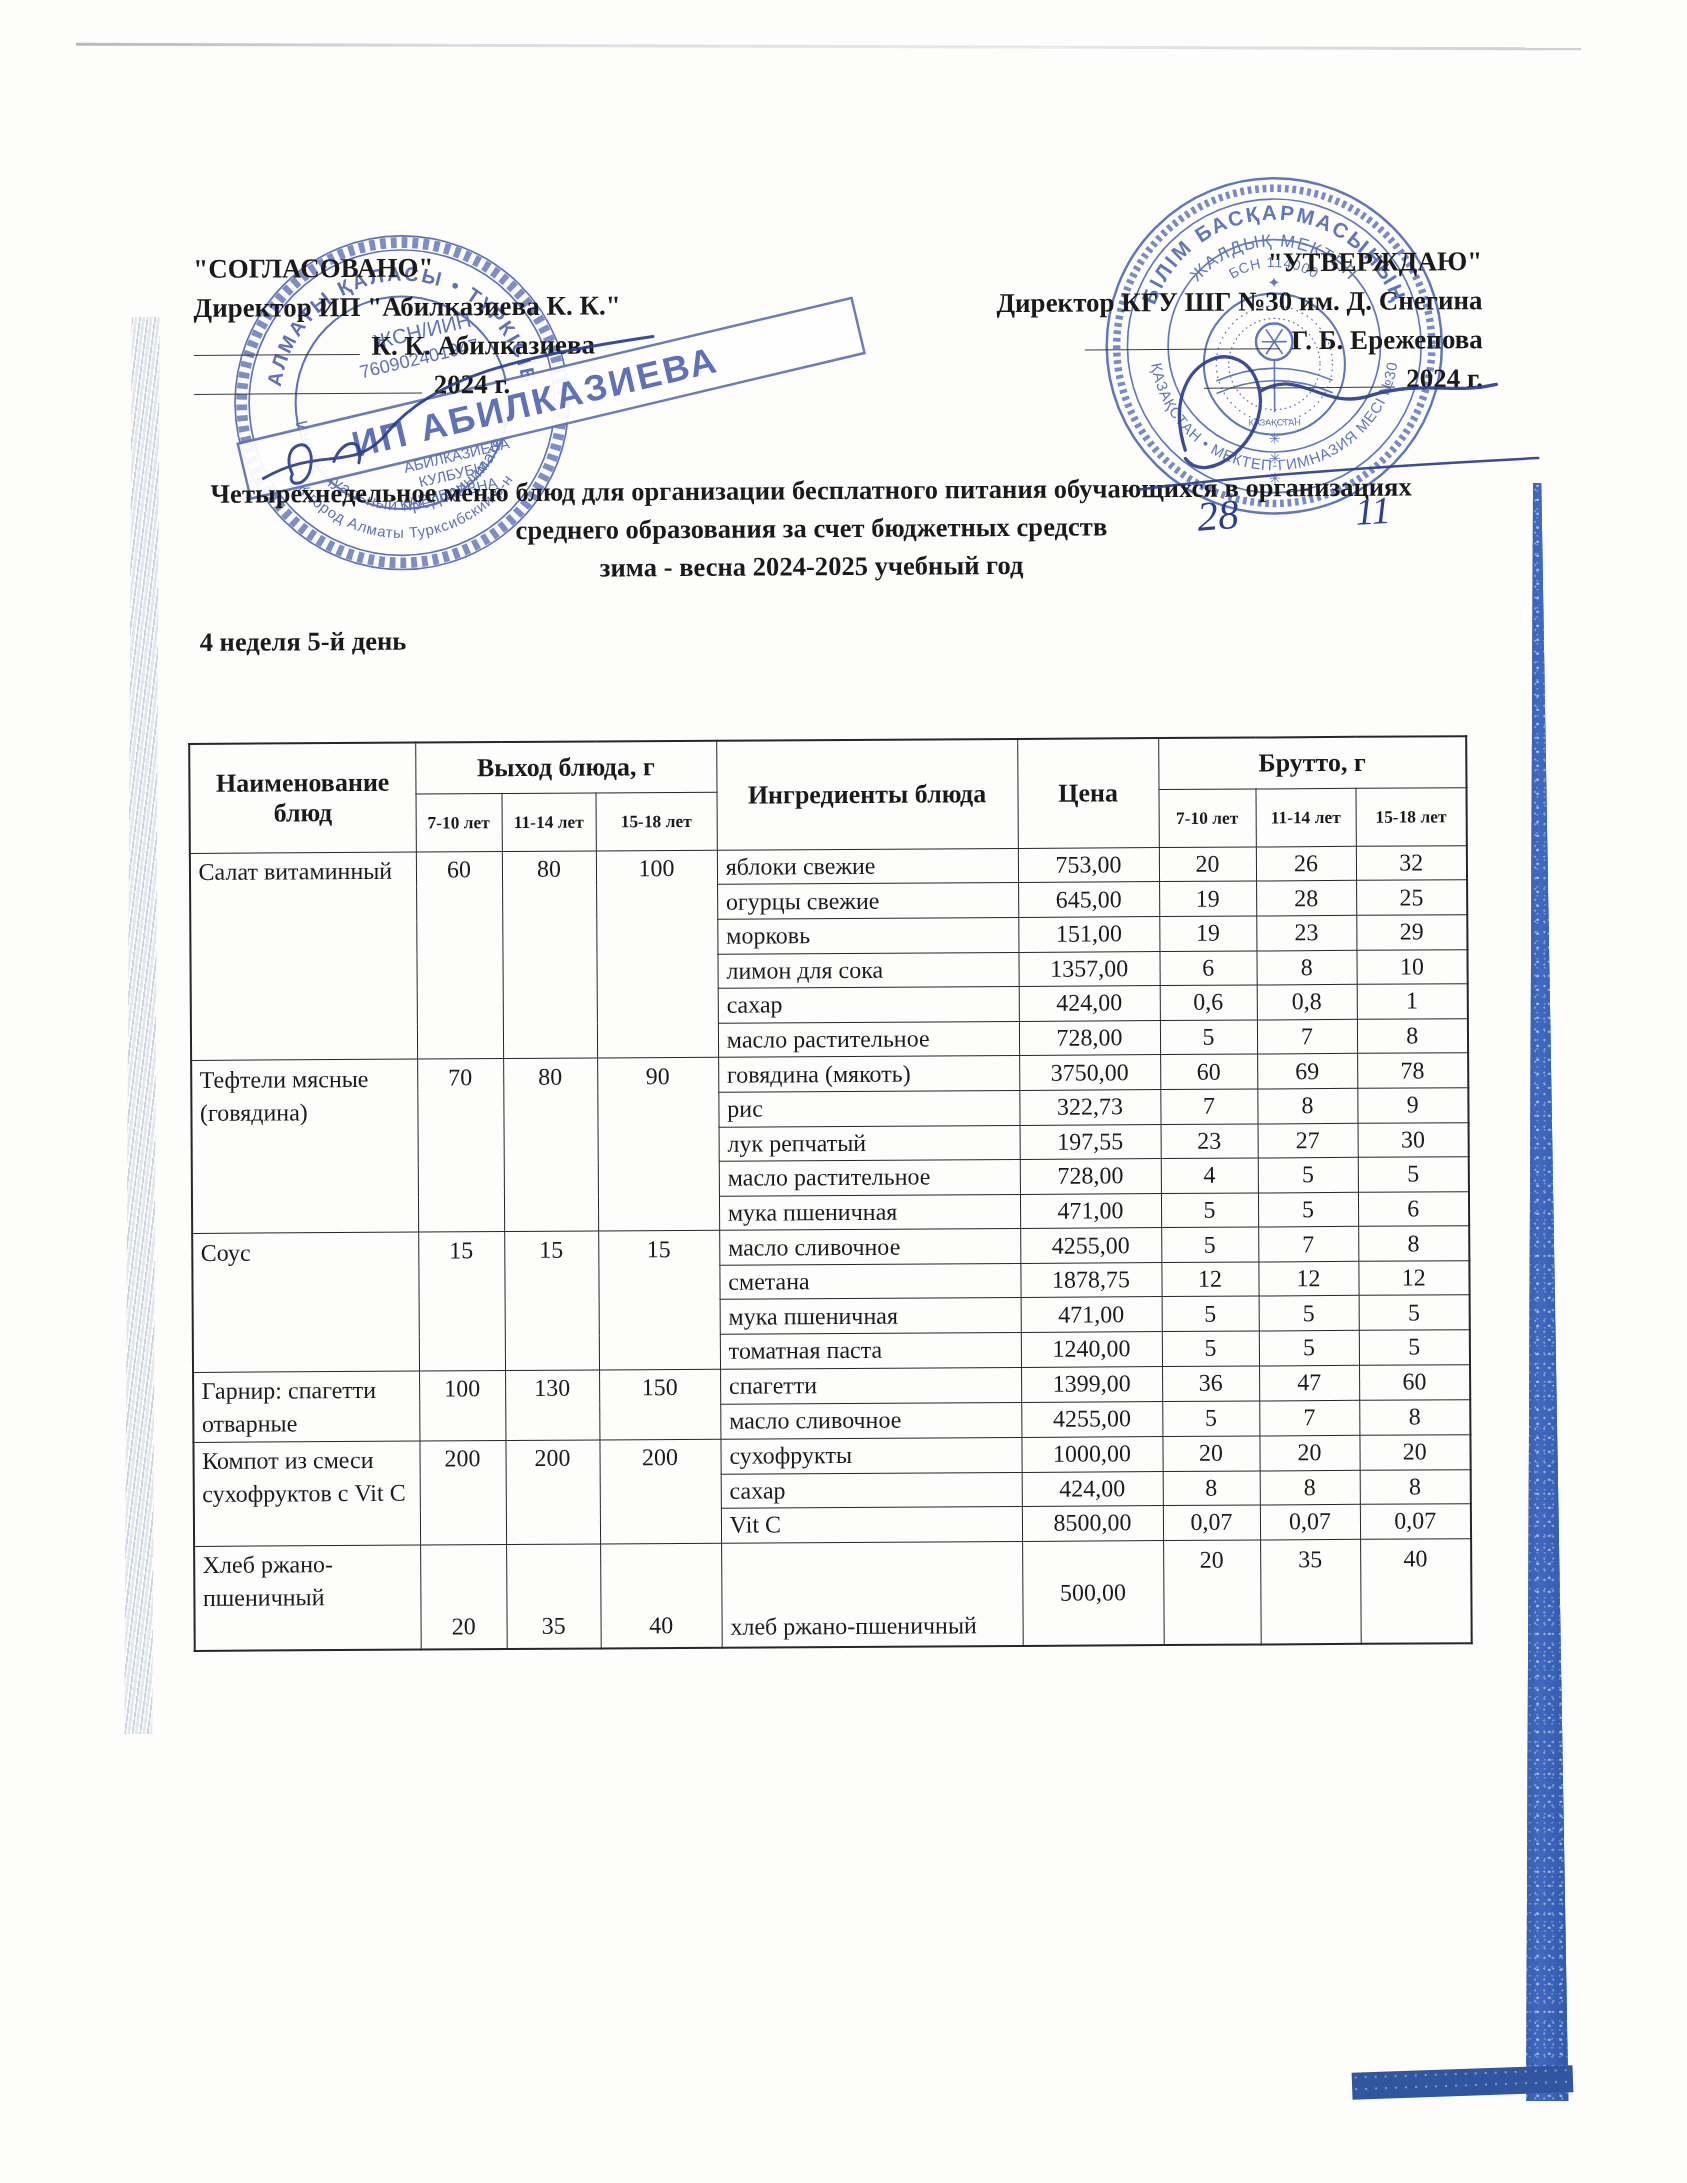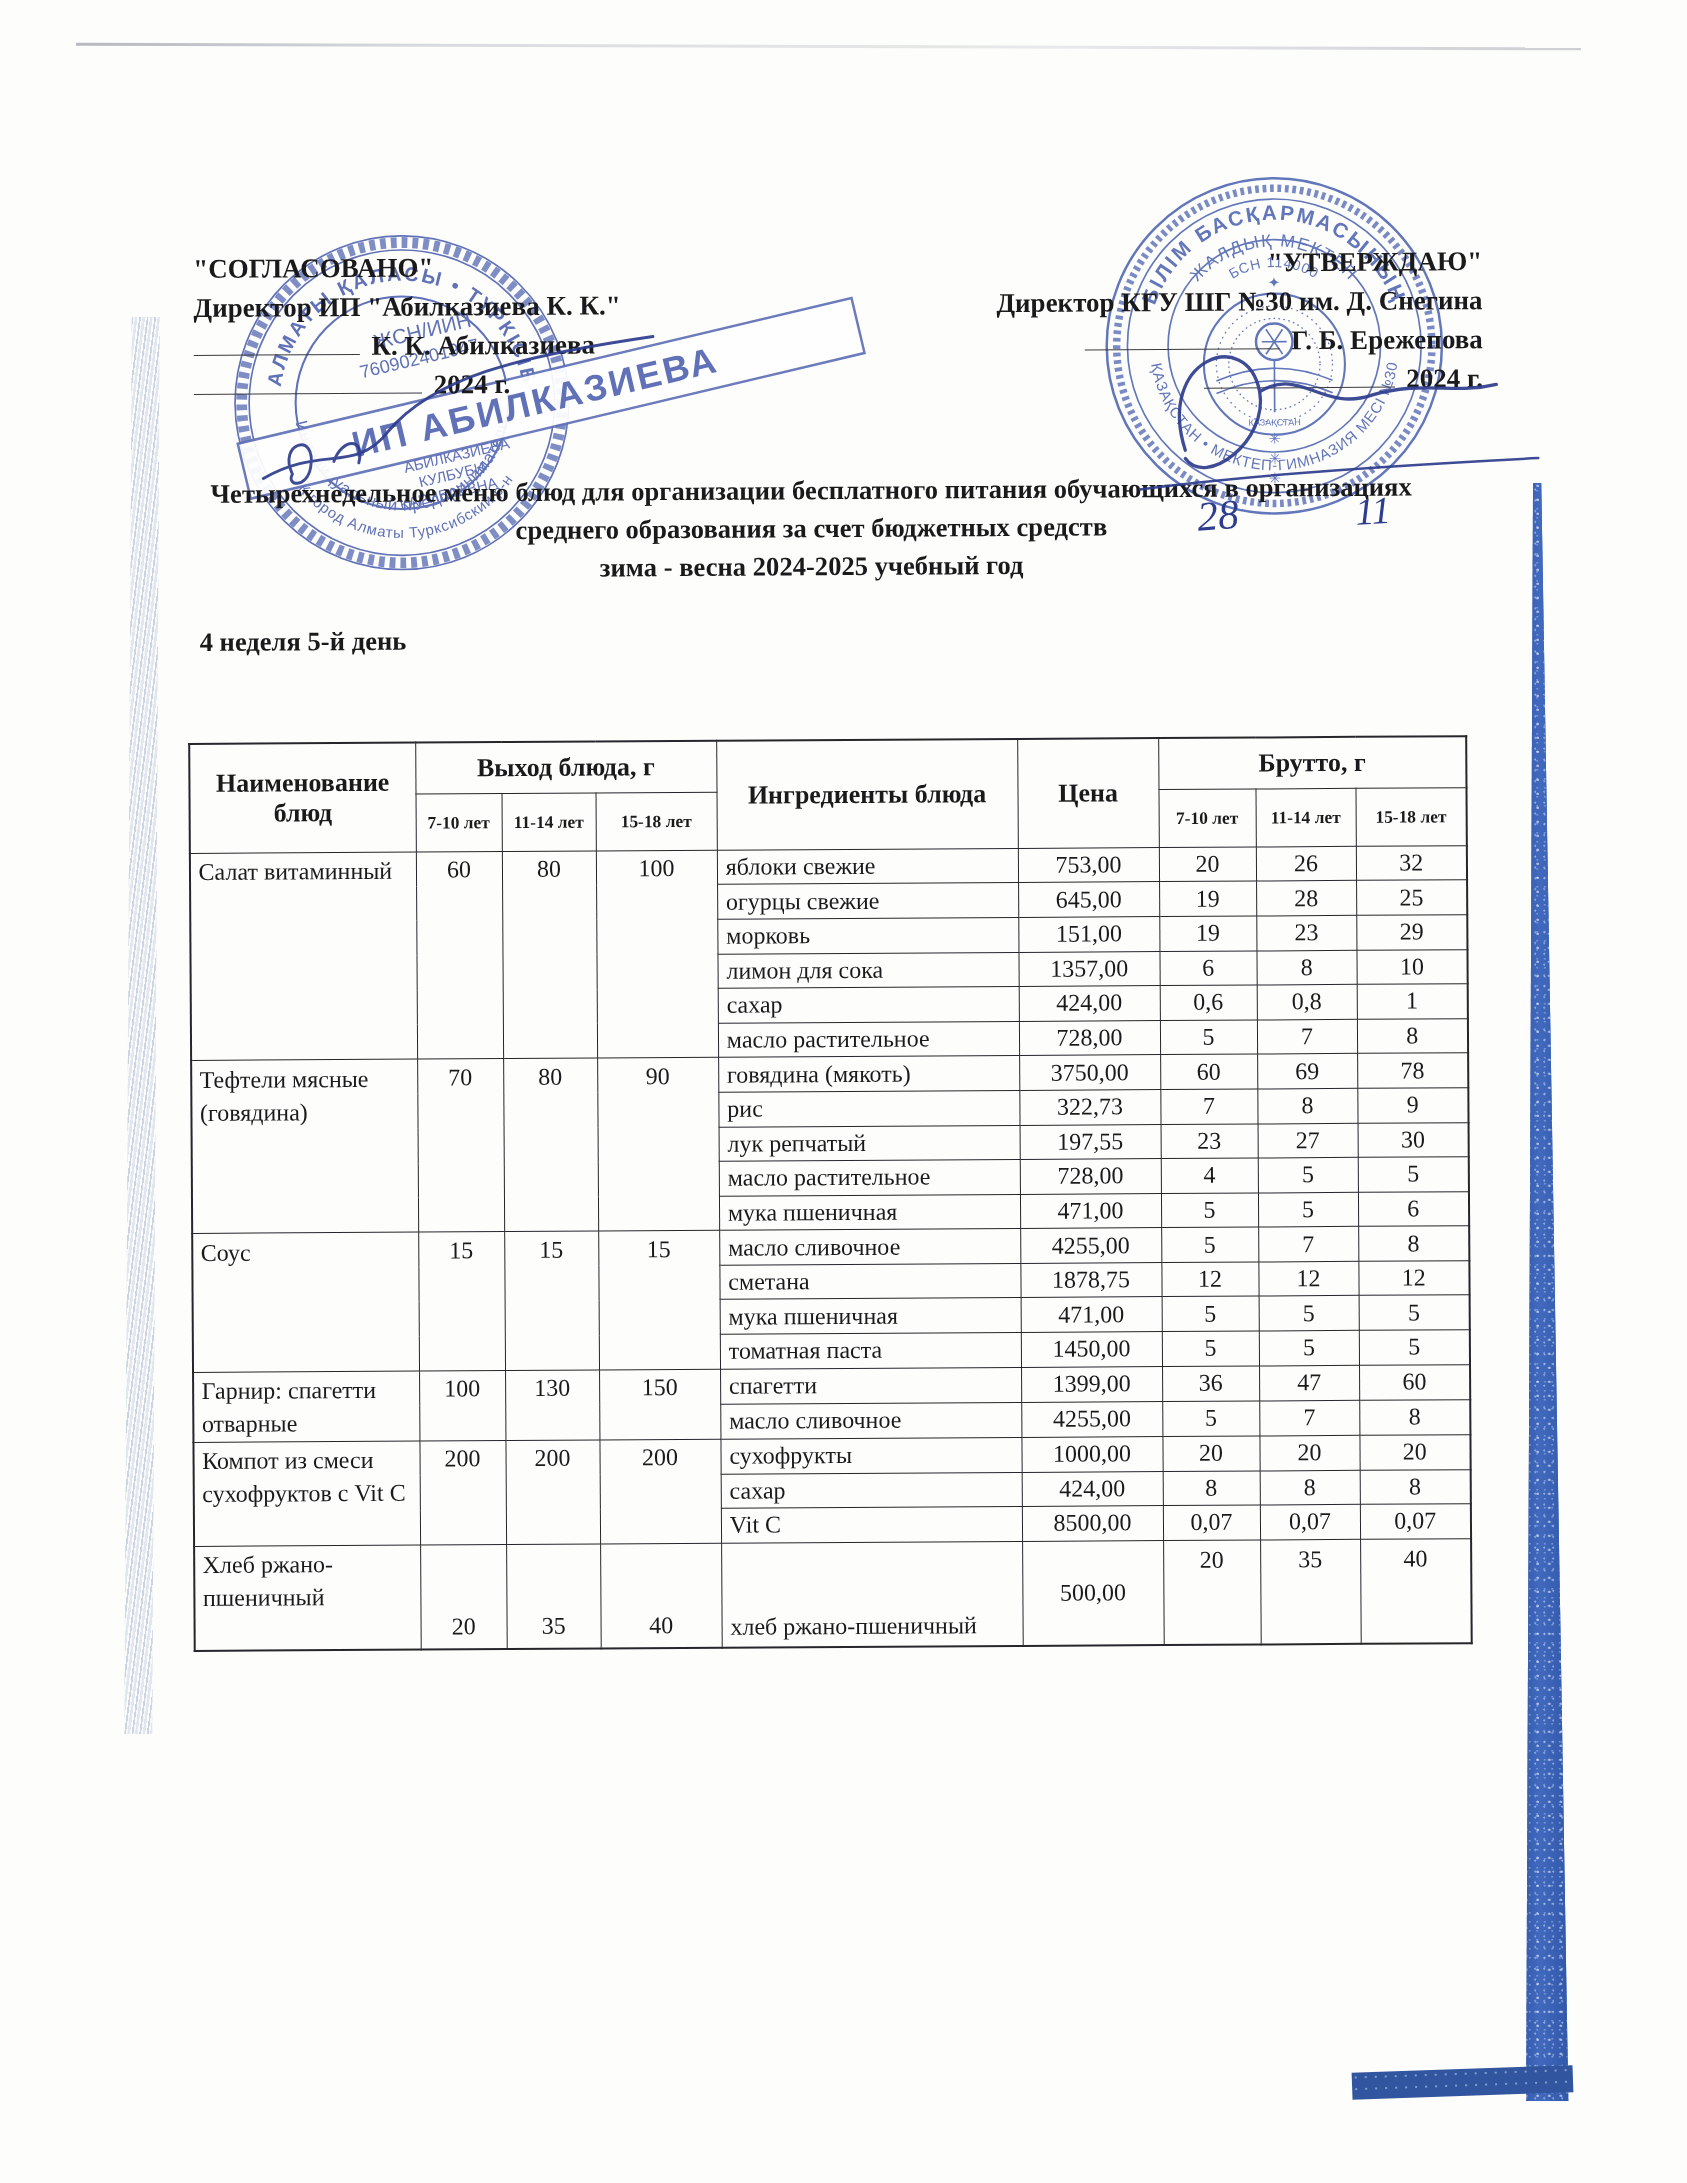--- a/index.html
+++ b/index.html
@@ -325,21 +325,21 @@
           </tr>
           <tr>
             <td class="ingredient">мука пшеничная</td>
             <td class="price">471,00</td>
             <td class="brutto">5</td>
             <td class="brutto">5</td>
             <td class="brutto">5</td>
           </tr>
           <tr>
             <td class="ingredient">томатная паста</td>
-            <td class="price">1450,00</td>
+            <td class="price">1240,00</td>
             <td class="brutto">5</td>
             <td class="brutto">5</td>
             <td class="brutto">5</td>
           </tr>
           <tr>
             <td class="dish-name" rowspan="2">Гарнир: спагетти отварные</td>
             <td class="portion" rowspan="2">100</td>
             <td class="portion" rowspan="2">130</td>
             <td class="portion" rowspan="2">150</td>
             <td class="ingredient">спагетти</td>

